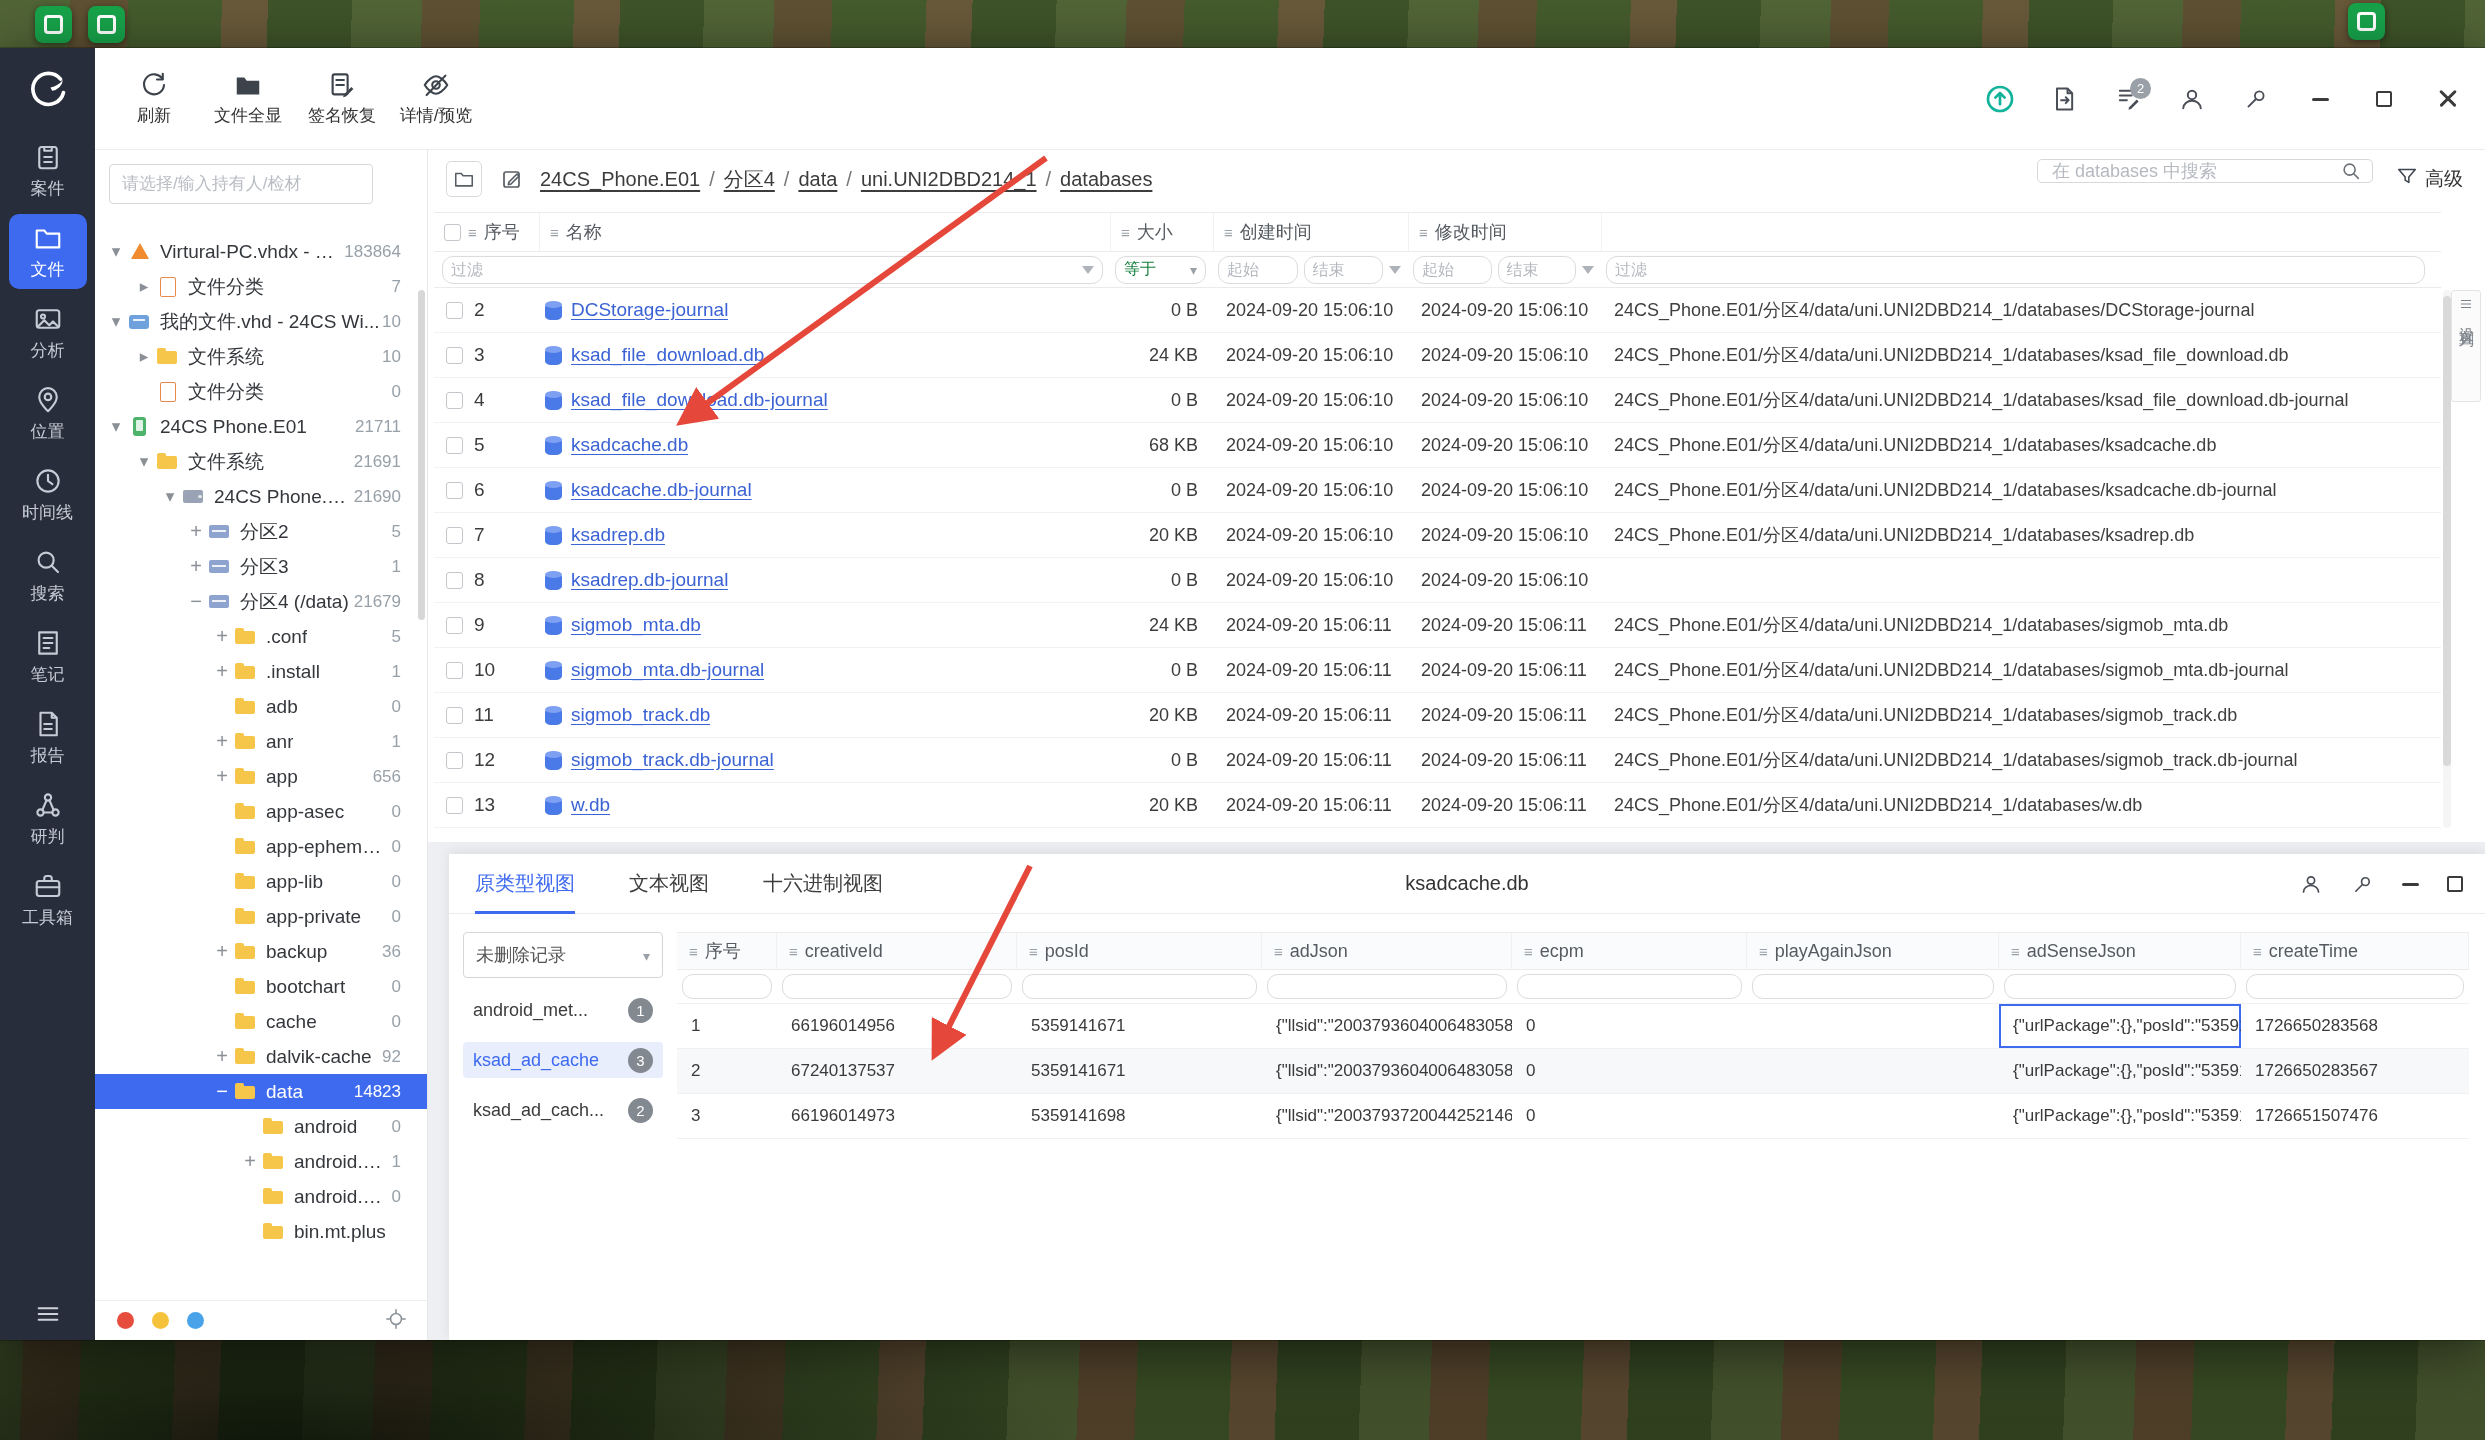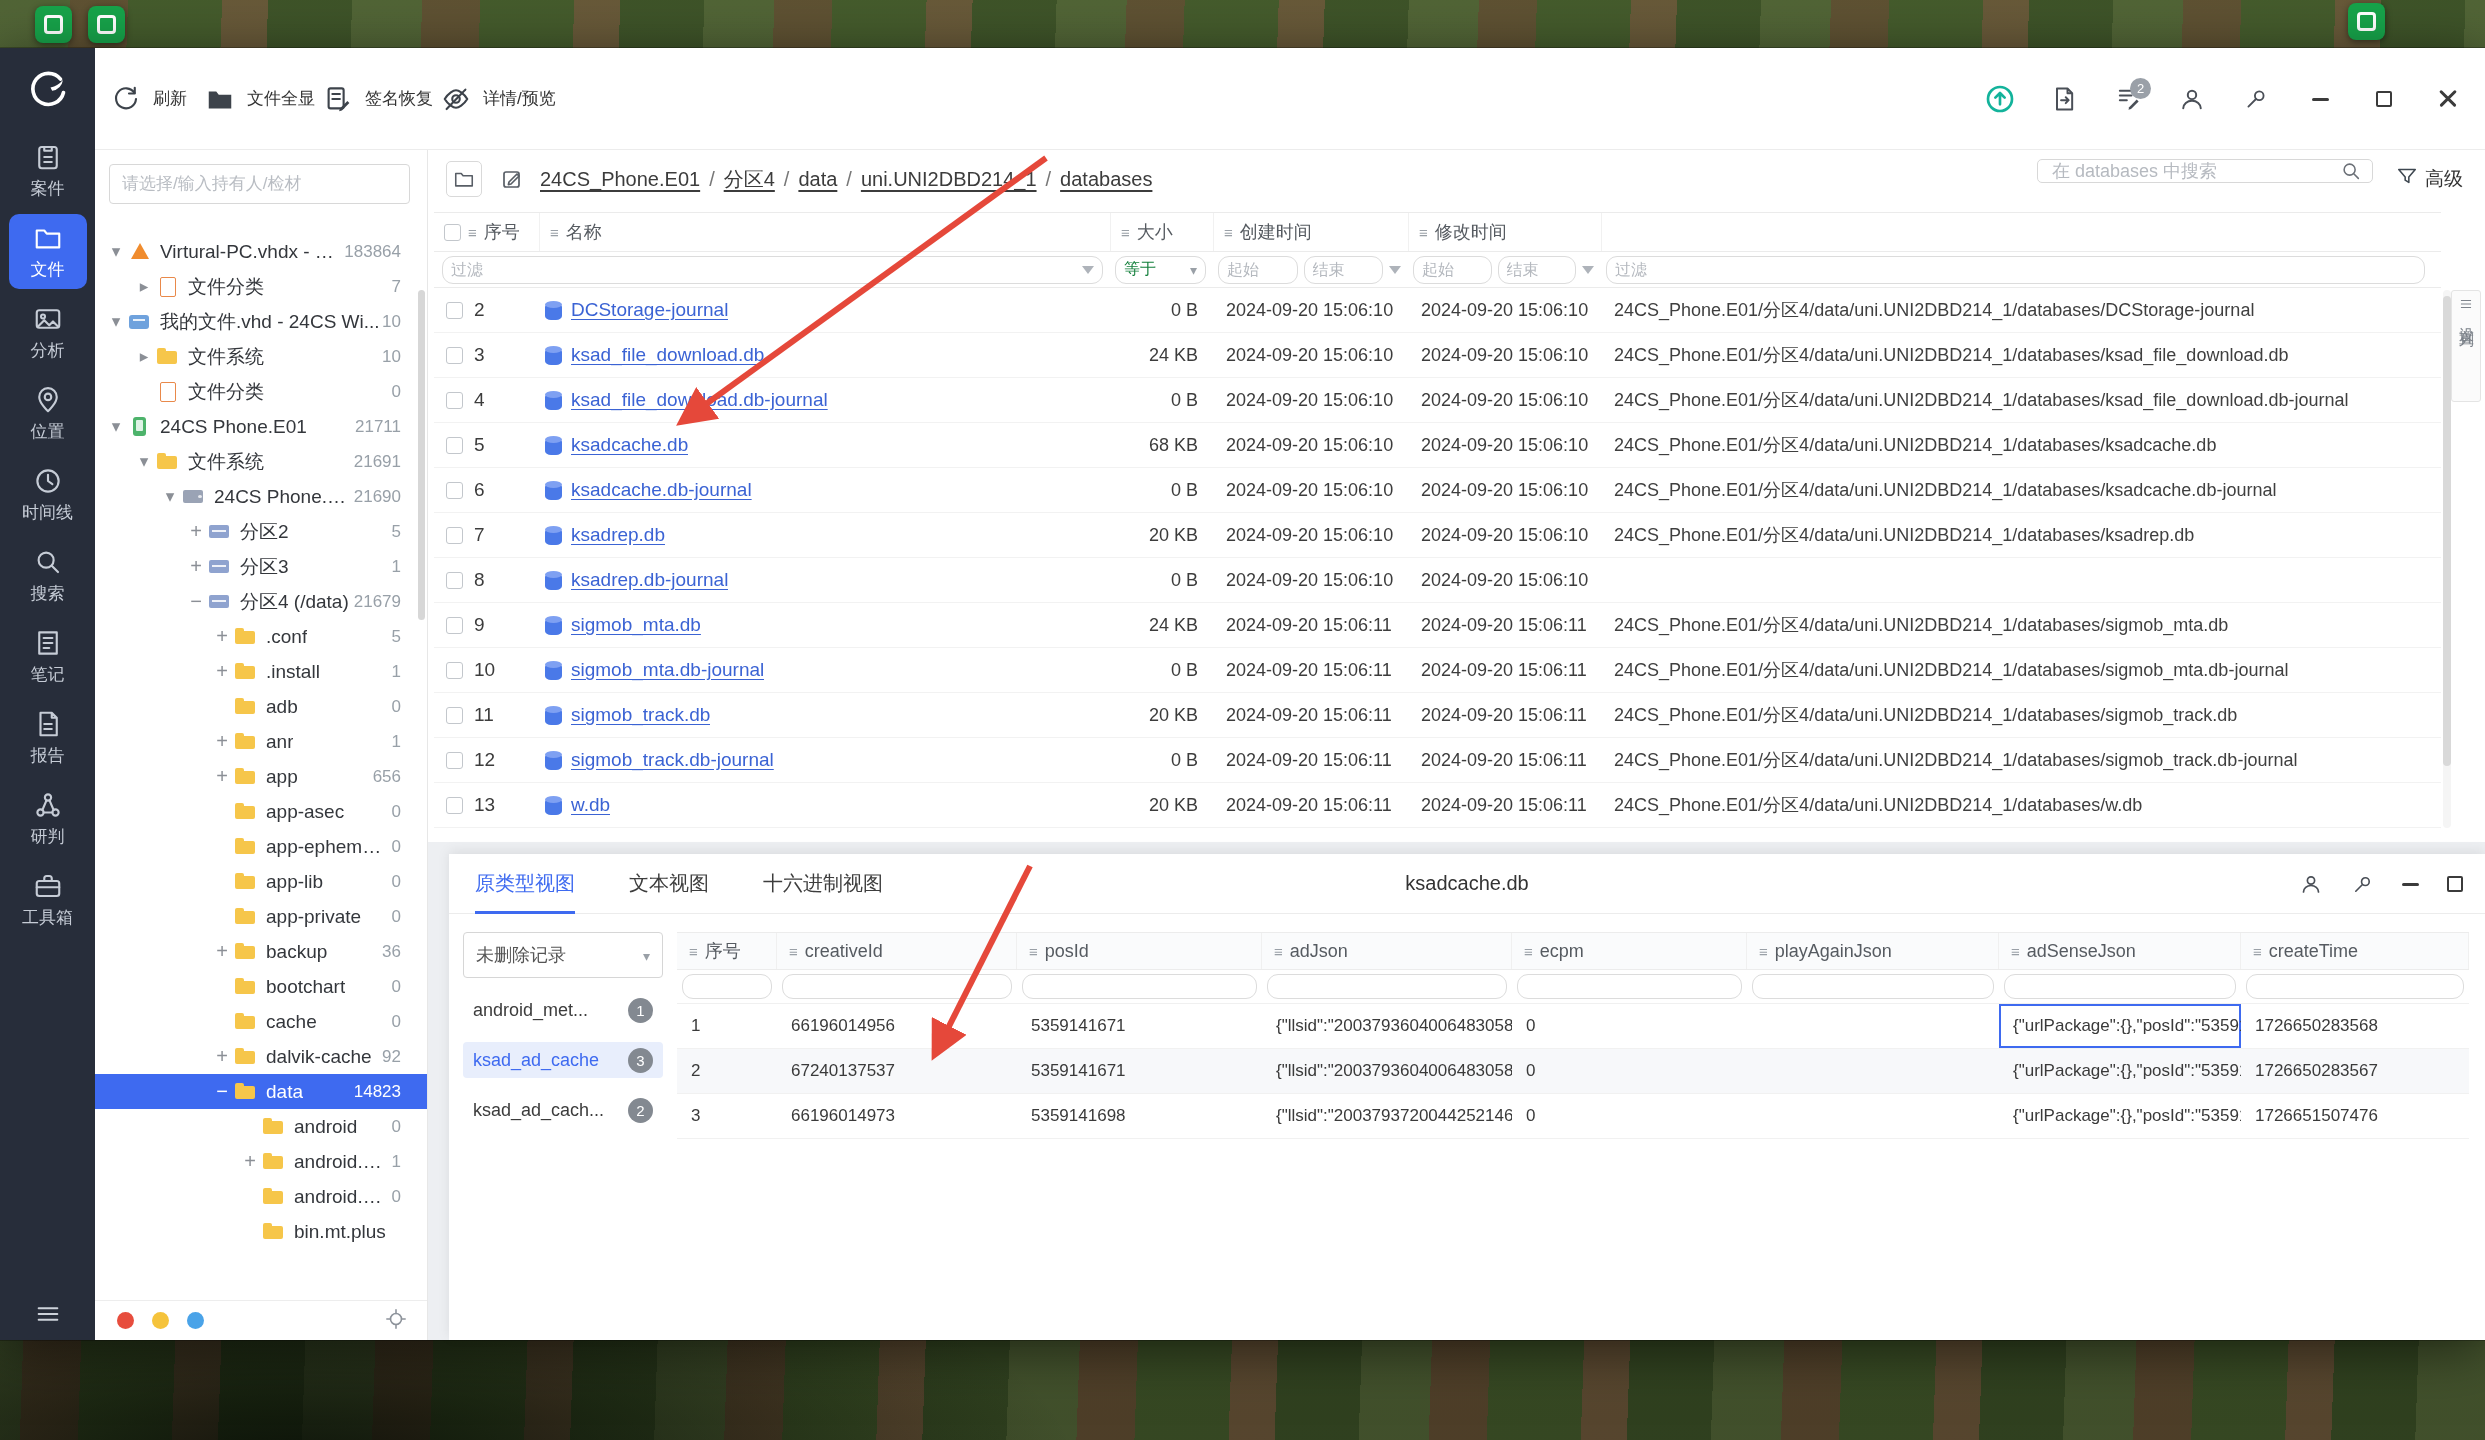--- a/index.html
+++ b/index.html
@@ -15,34 +15,34 @@
 #window{position:absolute;left:0;top:48px;width:2485px;height:1292px;background:#fff;box-shadow:0 10px 50px rgba(0,0,0,.5);outline:1px solid rgba(0,0,0,.25)}
 
 #rail{position:absolute;left:0;top:0;width:95px;height:100%;background:#272d3a;display:flex;flex-direction:column;align-items:center}
 #logo{margin:16px 0 14px;width:52px;height:52px;display:flex;align-items:center;justify-content:center;color:#fff}
 .ritem{width:78px;padding:9px 0 8px;margin:3px 0;border-radius:10px;display:flex;flex-direction:column;align-items:center;gap:5px;color:#c6ccd6;cursor:pointer}
 .ritem .rlab{font-size:17px}
 .ritem.active{background:#3e6af0;color:#fff}
 #railmenu{position:absolute;bottom:12px;left:0;width:95px;display:flex;justify-content:center;color:#cdd2da}
 
 #toolbar{position:absolute;left:95px;top:0;right:0;height:102px;background:#fff;border-bottom:1px solid #ececec;display:flex;align-items:center}
-.tbtn{display:flex;flex-direction:row;align-items:center;gap:12px;min-width:86px;margin-left:8px;color:#3d434b;cursor:pointer}
+.tbtn{display:flex;flex-direction:column;align-items:center;gap:4px;min-width:86px;margin-left:8px;color:#3d434b;cursor:pointer}
 .tbtn:first-child{margin-left:16px}
 .tbtn .tlab{font-size:17px;color:#333}
 #wctrl{position:absolute;right:20px;top:0;height:102px;display:flex;align-items:center;gap:30px;color:#4a4f57}
 .wcb{position:relative;display:flex;align-items:center;justify-content:center;width:34px;height:34px;cursor:pointer}
 .badge{position:absolute;top:-4px;right:-6px;min-width:21px;height:21px;border-radius:11px;background:#9aa0a8;color:#fff;font-size:13px;display:flex;align-items:center;justify-content:center}
 .ic-min{width:17px;height:3px;background:#3b3b3b;border-radius:2px}
 .ic-max{width:16px;height:16px;border:2.4px solid #3b3b3b;border-radius:2px}
 .ic-close{position:relative;width:20px;height:20px}
 .ic-close::before,.ic-close::after{content:"";position:absolute;left:-1px;top:8px;width:22px;height:2.6px;background:#3b3b3b;border-radius:2px}
 .ic-close::before{transform:rotate(45deg)}.ic-close::after{transform:rotate(-45deg)}
 
 #treepanel{position:absolute;left:95px;top:102px;width:333px;height:1190px;background:#fff;border-right:1px solid #e7e7e7;overflow:hidden}
-#treesearch{display:block;margin:14px;width:301px;height:40px;border:1px solid #d8d8d8;border-radius:4px;padding:0 12px;font-size:17px;color:#555;font-family:inherit;outline:none}
+#treesearch{display:block;margin:14px;width:264px;height:40px;border:1px solid #d8d8d8;border-radius:4px;padding:0 12px;font-size:17px;color:#555;font-family:inherit;outline:none}
 #treesearch::placeholder{color:#b9bdc3}
 .tree{margin-top:30px;font-size:19px;color:#34373c}
 .trow{display:flex;align-items:center;height:35px;cursor:pointer;white-space:nowrap}
 .d0{padding-left:8px}.d1{padding-left:36px}.d2{padding-left:62px}.d3{padding-left:88px}.d4{padding-left:114px}.d5{padding-left:142px}
 .exp{width:26px;flex:none;display:inline-flex;justify-content:center;color:#8b8f96;font-size:17px}
 .exp-down::before{content:"▾"}.exp-right::before{content:"▸"}.exp-plus::before{content:"+";font-size:20px}.exp-minus::before{content:"−";font-size:20px}
 .tic{width:22px;height:19px;margin-right:9px;position:relative;flex:none}
 .ic-folder::before{content:"";position:absolute;left:0;top:4px;width:20px;height:13px;background:#f6c64a;border-radius:2px}
 .ic-folder::after{content:"";position:absolute;left:0;top:1px;width:9px;height:5px;background:#f6c64a;border-radius:2px 2px 0 0}
 .ic-doc::before{content:"";position:absolute;left:3px;top:0;width:14px;height:18px;background:#fff;border:1.6px solid #e9894a;border-radius:2px}

